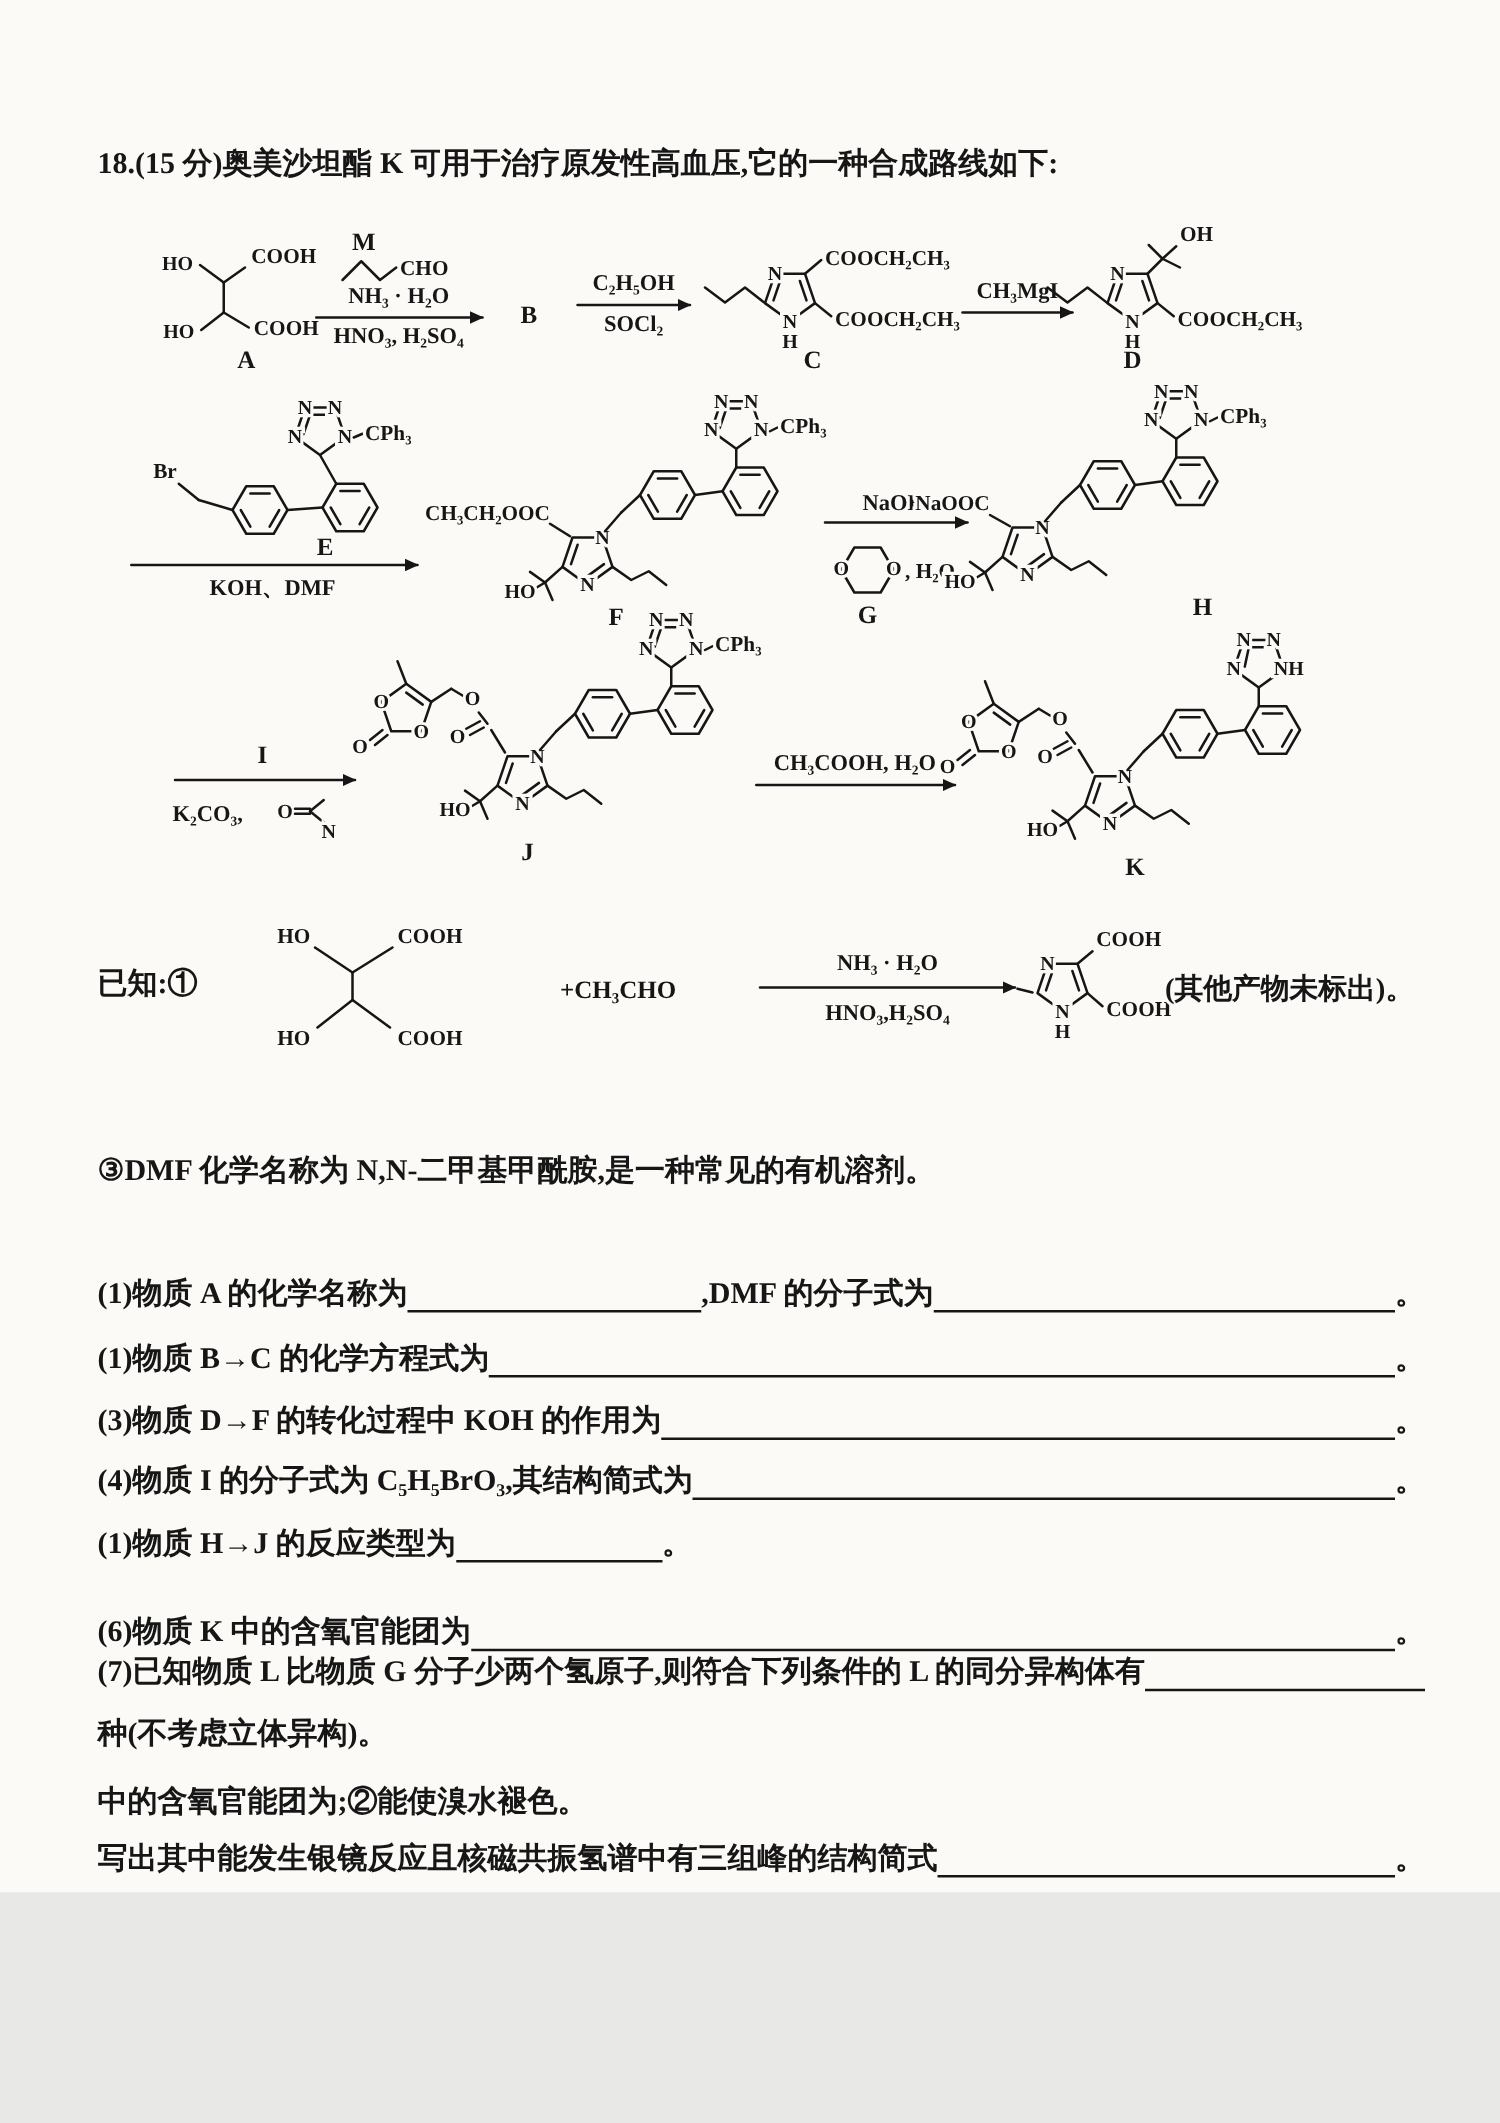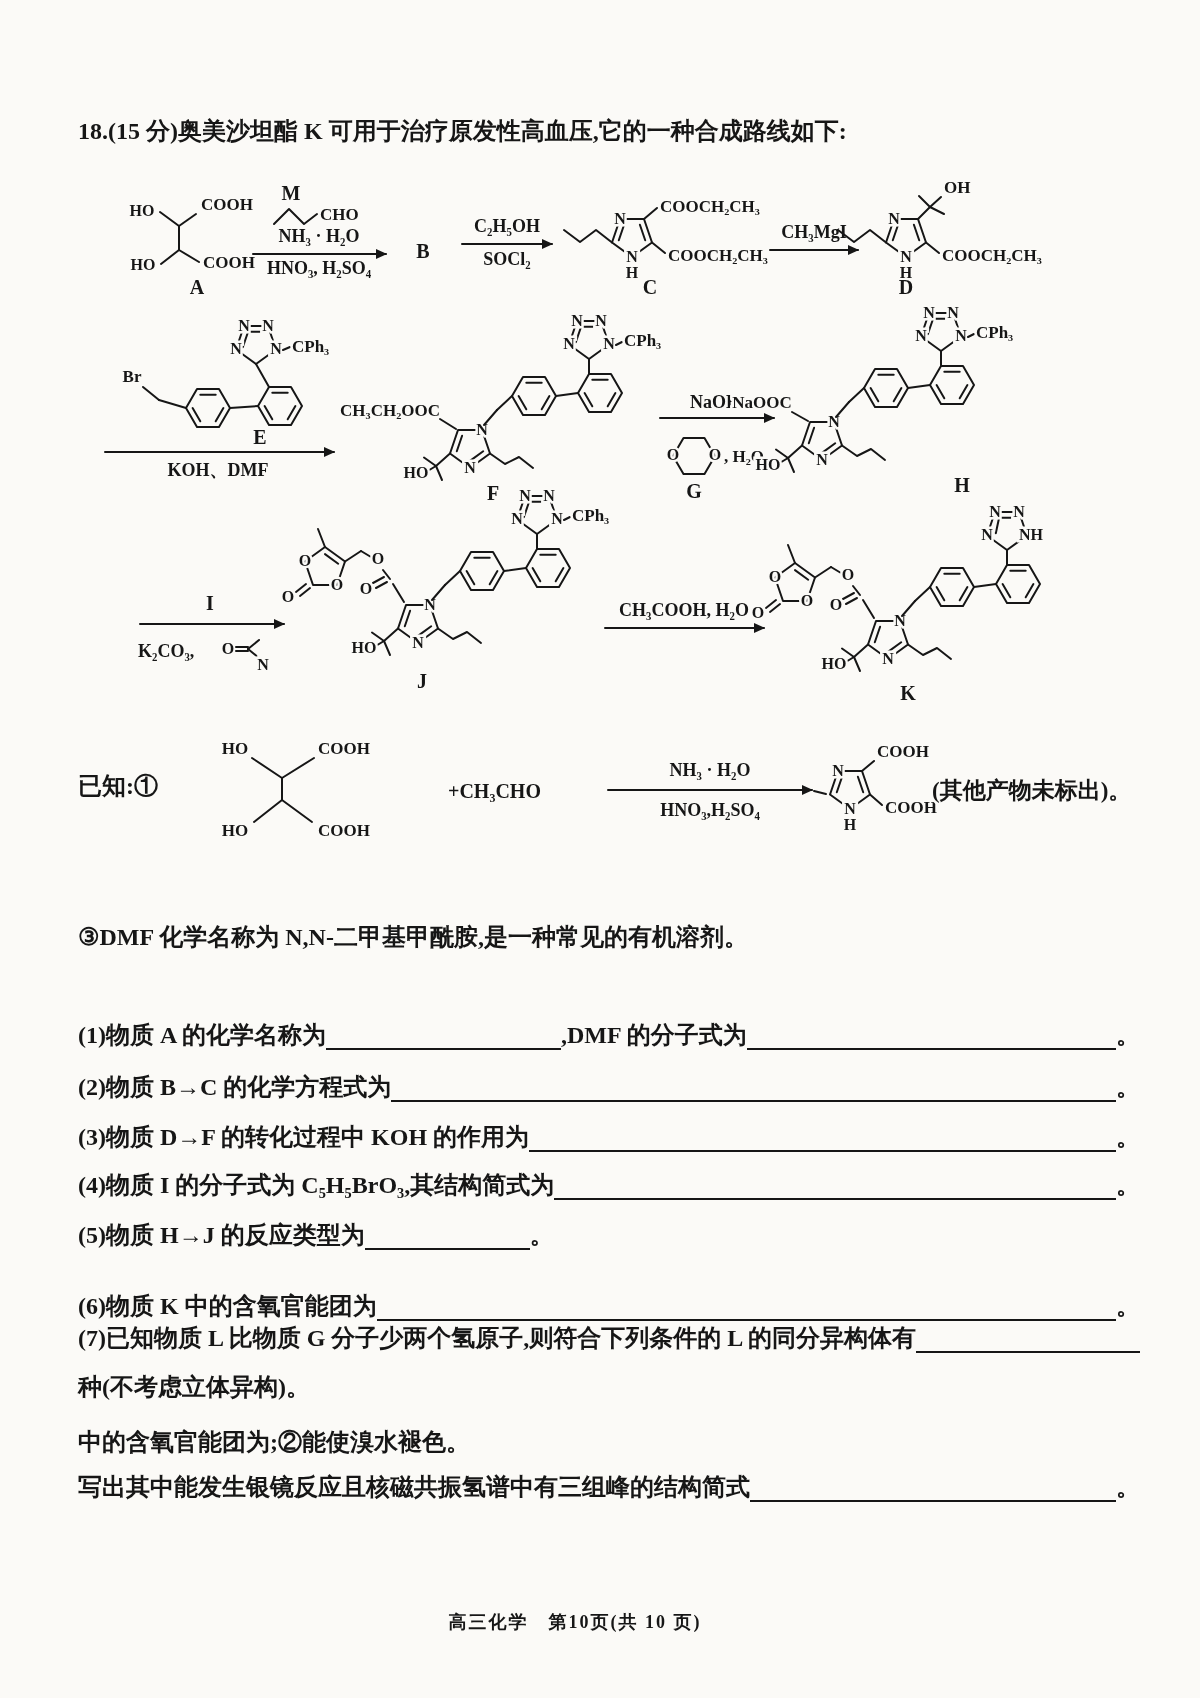--- a/index.html
+++ b/index.html
@@ -1,16 +1,16 @@
 <!DOCTYPE html>
 <html><head>
 <meta charset="utf-8">
 <style>
   html,body{margin:0;padding:0;background:#e8e8e6;}
-  .page{position:relative;width:1200px;height:1698px;background:#fbfaf7;overflow:hidden;
+  .page{position:relative;width:1200px;height:1514px;background:#fbfaf7;overflow:hidden;
         font-family:"Liberation Serif","DejaVu Serif",serif;color:#161616;}
   .tl{position:absolute;left:78px;width:1062px;display:flex;align-items:flex-end;
       font-weight:bold;font-size:24px;line-height:30px;white-space:pre;}
   .tl .t{flex:none;}
   .blank{flex:none;border-bottom:2px solid #161616;height:28px;}
   .blank.fx{flex:1 1 auto;}
   .footer{position:absolute;top:1610px;left:0;width:1150px;text-align:center;
           font-weight:bold;font-size:18px;letter-spacing:2px;}
   svg{position:absolute;overflow:visible;}
   .bond{stroke:#161616;stroke-width:2;fill:none;stroke-linecap:round;stroke-linejoin:round;}
@@ -369,39 +369,39 @@
 
   <div class="tl" style="top:1020px">
     <span class="t">(1)物质 A 的化学名称为</span>
     <span class="blank" style="width:235px"></span>
     <span class="t">,DMF 的分子式为</span>
     <span class="blank fx"></span>
     <span class="t">。</span>
   </div>
 
   <div class="tl" style="top:1072px">
-    <span class="t">(2)物质 B→C 的化学方程式为</span>
+    <span class="t">(1)物质 B→C 的化学方程式为</span>
     <span class="blank fx"></span>
     <span class="t">。</span>
   </div>
 
   <div class="tl" style="top:1122px">
     <span class="t">(3)物质 D→F 的转化过程中 KOH 的作用为</span>
     <span class="blank fx"></span>
     <span class="t">。</span>
   </div>
 
   <div class="tl" style="top:1170px">
     <span class="t">(4)物质 I 的分子式为 C₅H₅BrO₃,其结构简式为</span>
     <span class="blank fx"></span>
     <span class="t">。</span>
   </div>
 
   <div class="tl" style="top:1220px">
-    <span class="t">(5)物质 H→J 的反应类型为</span>
+    <span class="t">(1)物质 H→J 的反应类型为</span>
     <span class="blank" style="width:165px"></span>
     <span class="t">。</span>
   </div>
 
   <div class="tl" style="top:1291px">
     <span class="t">(6)物质 K 中的含氧官能团为</span>
     <span class="blank fx"></span>
     <span class="t">。</span>
   </div>
 

